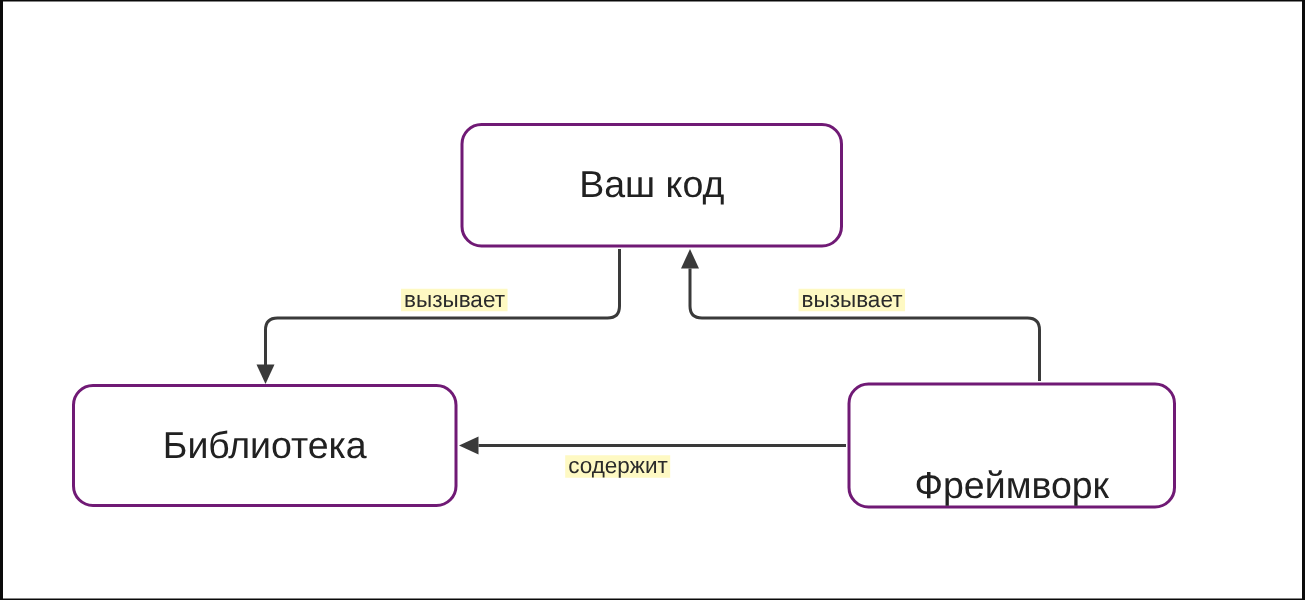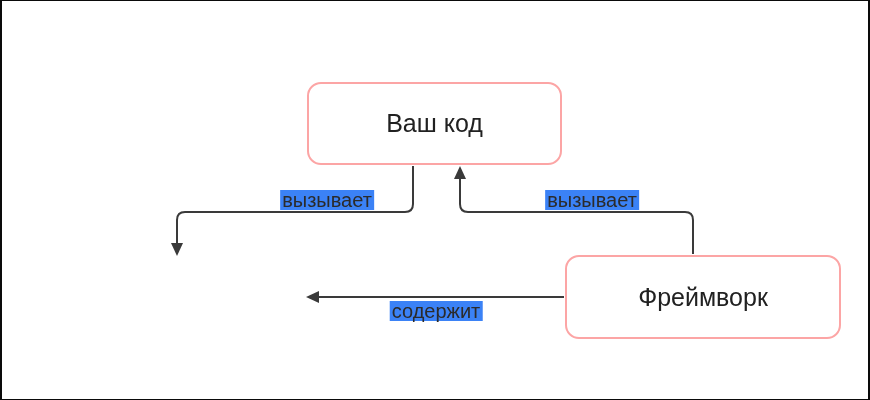--- a/index.html
+++ b/index.html
@@ -23,44 +23,43 @@
   .edges-layer {
     position: absolute;
     left: 0; top: 0;
     width: 870px; height: 400px;
   }
 
   .node {
     position: absolute;
     box-sizing: border-box;
     background: #ffffff;
-    border: 2px solid #fca5a5;
+    border: 2px solid #701a75;
     border-radius: 14px;
     display: flex;
     align-items: center;
     justify-content: center;
     color: #212121;
     font-size: 25px;
     line-height: 1;
     white-space: nowrap;
   }
   .node-your-code { left: 307px; top: 82px;  width: 255px; height: 83px; }
   .node-library   { left: 48px;  top: 256px; width: 257px; height: 82px; }
-  .node-framework { left: 565px; top: 255px; width: 276px; height: 84px; }
+  .node-framework { left: 565px; top: 255px; width: 219px; height: 84px; align-items: flex-end; }
 
   .edge-label {
     position: absolute;
     transform: translate(-50%, -50%);
-    font-size: 20px;
+    font-size: 15px;
     color: #2b2b2b;
-    background: #3b82f6;
+    background: #fef9c3;
     padding: 0 2px;
     line-height: 1;
     white-space: nowrap;
-    margin-left: 24px;
   }
   .edge-label-calls-left  { left: 303px; top: 200px; }
   .edge-label-calls-right { left: 568px; top: 200px; }
   .edge-label-contains    { left: 412px; top: 311px; }
 </style>
 </head>
 <body>
 
 <div class="canvas">
 
@@ -79,20 +78,23 @@
     <g>
       <path d="M564 297 H319" stroke="#3a3a3a" stroke-width="2"></path>
       <polygon points="306,297 319,291 319,303" fill="#3a3a3a"></polygon>
     </g>
   </svg>
 
   <div class="node node-your-code">
     <span>Ваш код</span>
   </div>
 
+  <div class="node node-library">
+    <span>Библиотека</span>
+  </div>
 
   <div class="node node-framework">
     <span>Фреймворк</span>
   </div>
 
   <span class="edge-label edge-label-calls-left">вызывает</span>
 
   <span class="edge-label edge-label-calls-right">вызывает</span>
 
   <span class="edge-label edge-label-contains">содержит</span>

